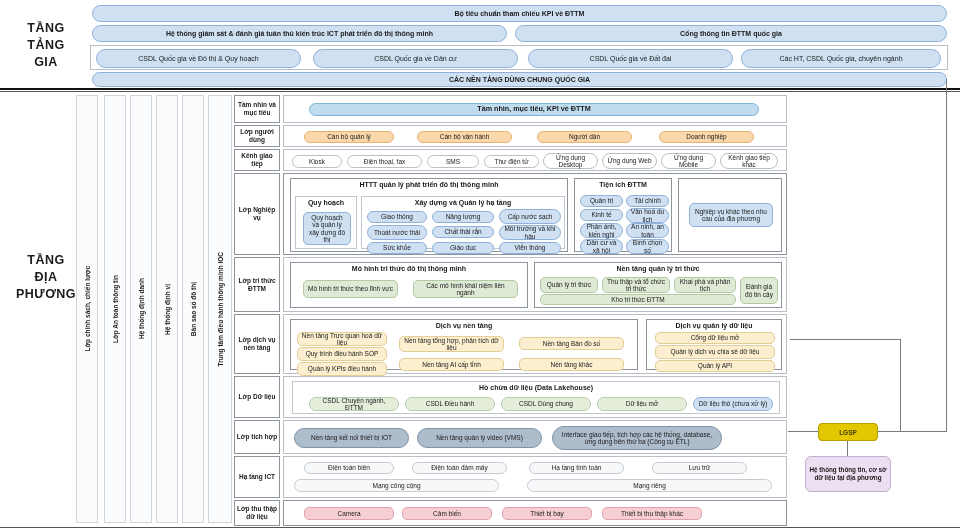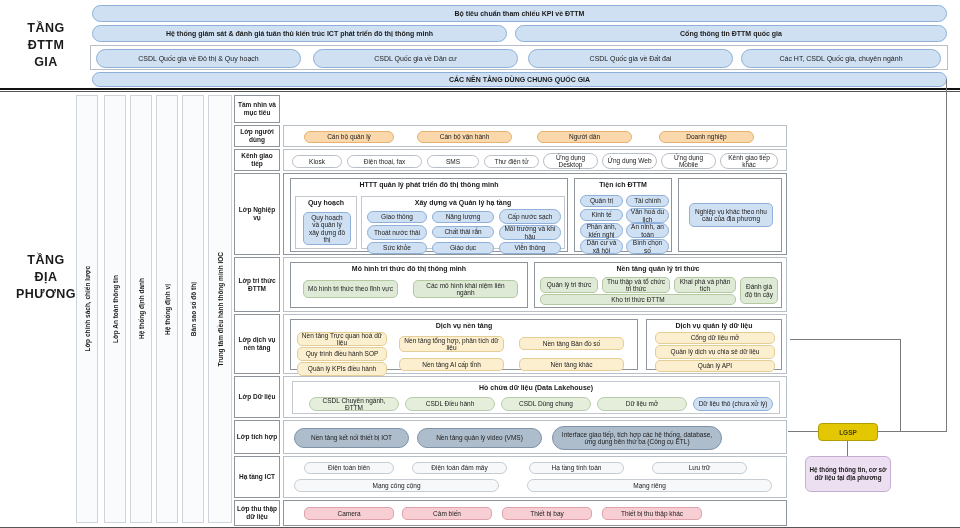--- a/index.html
+++ b/index.html
@@ -118,21 +118,21 @@
 </style>
 </head>
 <body>
 
 <div id="root">
 
   <div id="national">
 
     <div id="nat-label">
       <div>TẦNG</div>
-      <div>ĐTTM</div>
+      <div>TẢNG</div>
       <div>GIA</div>
     </div>
 
     <div id="nat-row1" class="pill blue">Bộ tiêu chuẩn tham chiếu KPI về ĐTTM</div>
 
     <div id="nat-row2a" class="pill blue">Hệ thống giám sát &amp; đánh giá tuân thủ kiến trúc ICT phát triển đô thị thông minh</div>
     <div id="nat-row2b" class="pill blue">Cổng thông tin ĐTTM quốc gia</div>
 
     <div id="nat-row3">
       <div class="pill blue" style="left:5px;  width:205px;">CSDL Quốc gia về Đô thị &amp; Quy hoạch</div>
@@ -177,20 +177,23 @@
     <div class="rowlab" style="top:33px; height:22px;">Lớp người dùng</div>
     <div class="rowlab" style="top:57px; height:22px;">Kênh giao tiếp</div>
     <div class="rowlab" style="top:81px; height:82px;">Lớp Nghiệp vụ</div>
     <div class="rowlab" style="top:165px;height:55px;">Lớp tri thức ĐTTM</div>
     <div class="rowlab" style="top:222px;height:60px;">Lớp dịch vụ nền tảng</div>
     <div class="rowlab" style="top:284px;height:42px;">Lớp Dữ liệu</div>
     <div class="rowlab" style="top:328px;height:34px;">Lớp tích hợp</div>
     <div class="rowlab" style="top:364px;height:42px;">Hạ tầng ICT</div>
     <div class="rowlab" style="top:408px;height:26px;">Lớp thu thập dữ liệu</div>
 
+    <div class="rowbox thin" style="top:3px; height:28px;">
+      <div class="pill blue2 abs" style="left:25px; top:7px; width:450px; height:13px; font-weight:bold; font-size:7.2px;">Tầm nhìn, mục tiêu, KPI về ĐTTM</div>
+    </div>
 
     <div class="rowbox thin" style="top:33px; height:22px;">
       <div class="pill orange abs" style="left:20px; top:5px; width:90px; height:12px;">Cán bộ quản lý</div>
       <div class="pill orange abs" style="left:133px;top:5px; width:95px; height:12px;">Cán bộ vận hành</div>
       <div class="pill orange abs" style="left:253px;top:5px; width:95px; height:12px;">Người dân</div>
       <div class="pill orange abs" style="left:375px;top:5px; width:95px; height:12px;">Doanh nghiệp</div>
     </div>
 
     <div class="rowbox thin" style="top:57px; height:22px;">
       <div class="pill white abs" style="left:8px;  top:5px; width:50px;height:13px;">Kiosk</div>

